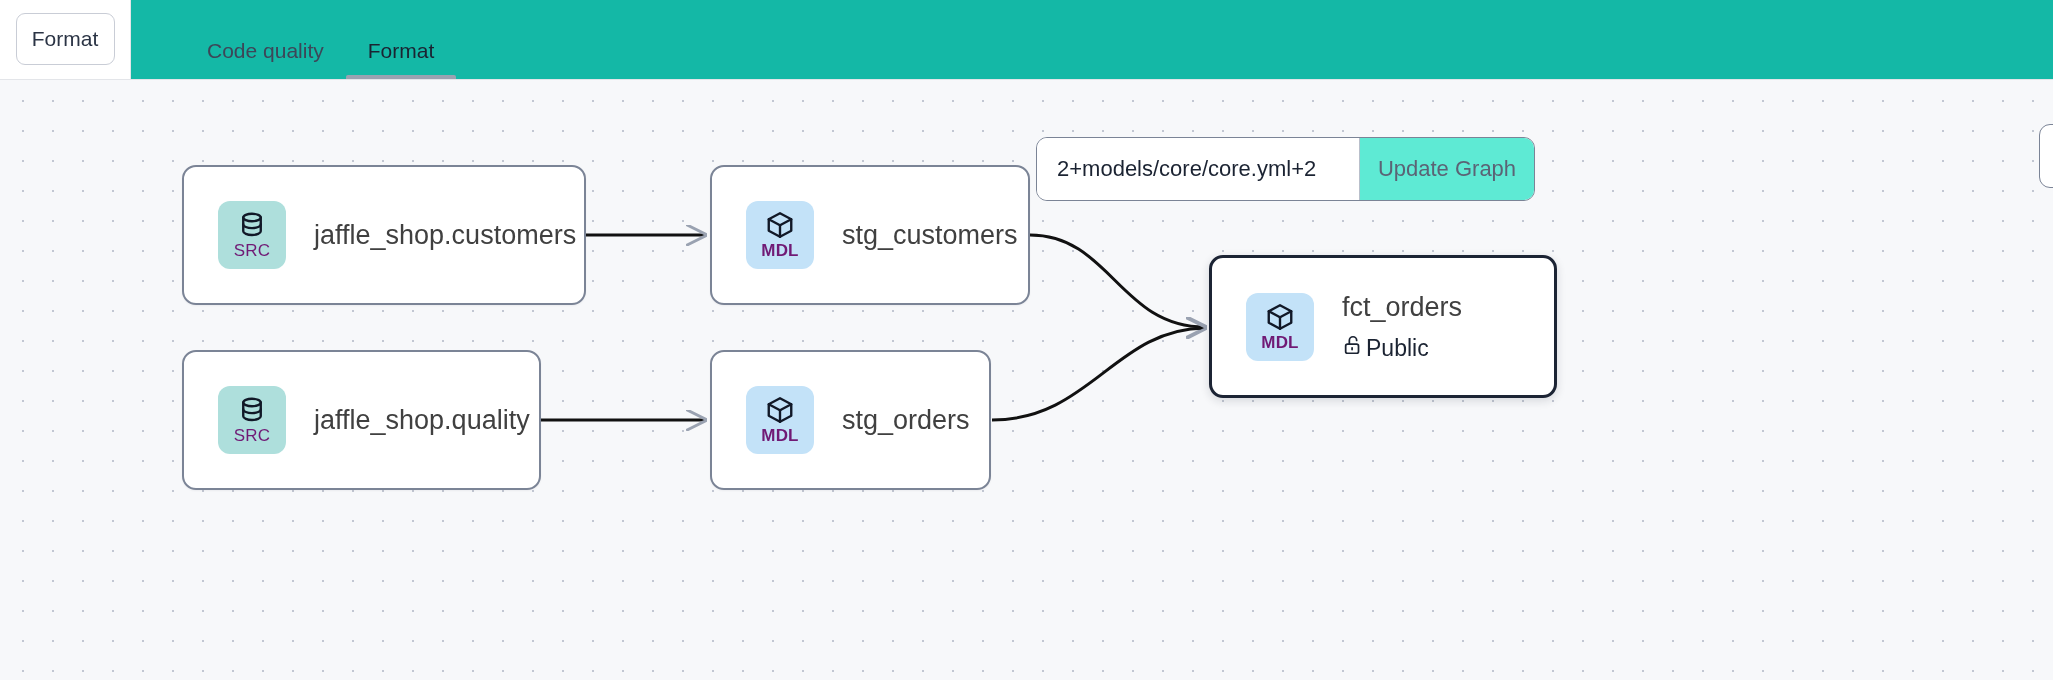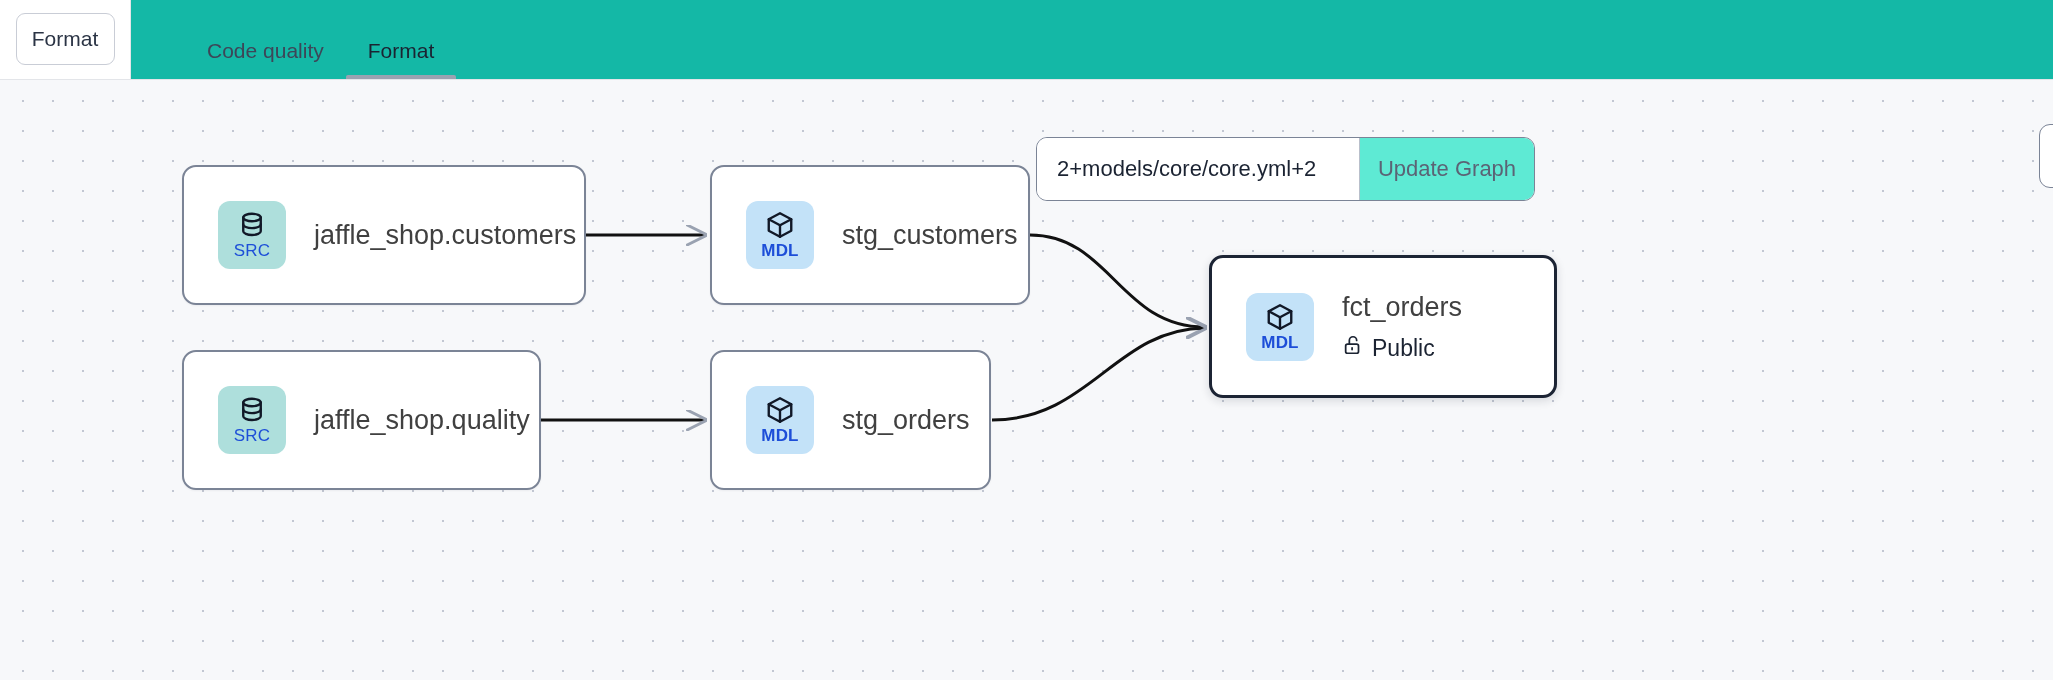--- a/index.html
+++ b/index.html
@@ -128,39 +128,39 @@
     flex: 0 0 68px;
     gap: 1px;
   }
   .badge.src { background: #aedfdc; }
   .badge.mdl { background: #c3e2f8; font-weight: bold; }
 
   .badge svg { display: block; }
 
   .badge-text {
     font-size: 17px;
-    color: #1d4ed8;
+    color: #701a75;
     letter-spacing: 0.2px;
     line-height: 19px;
     font-family: "Liberation Sans", sans-serif;
   }
 
   .node-body { display: flex; flex-direction: column; justify-content: center; }
 
   .node-title {
     font-size: 27px;
     color: #404040;
     white-space: nowrap;
     line-height: 33px;
   }
 
   .node-sub {
     display: flex;
     align-items: flex-end;
-    gap: 8px;
+    gap: 2px;
     font-size: 23px;
     color: #1b2332;
     margin-top: 10px;
     line-height: 28px;
   }
 
   
   .graph-control {
     position: absolute;
     top: 57px;

